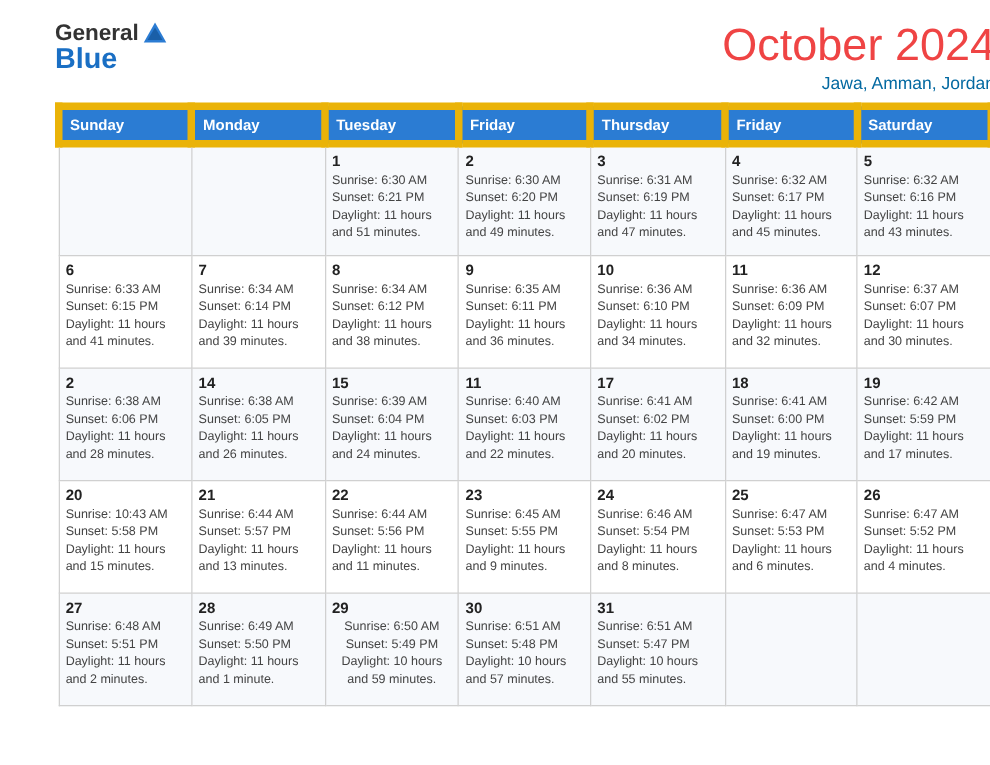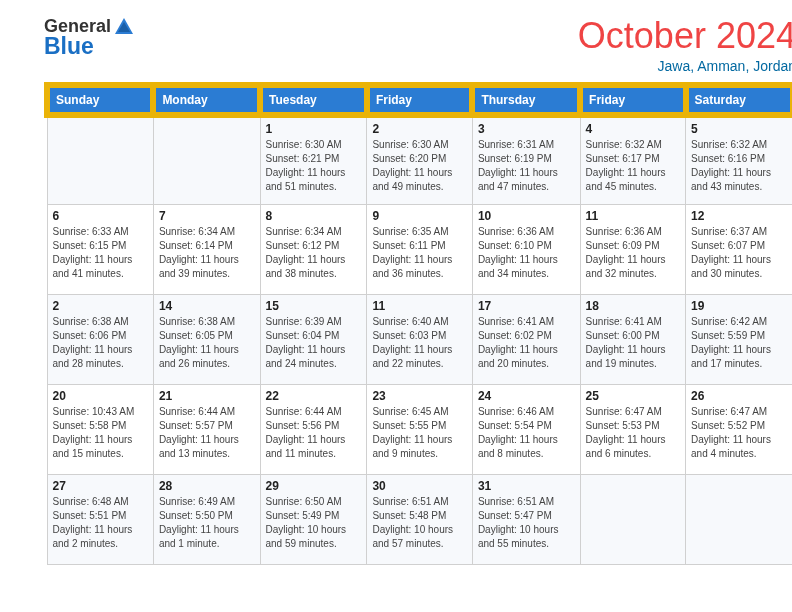--- a/index.html
+++ b/index.html
@@ -312,21 +312,21 @@
 Daylight: 11 hours and 2 minutes.</div>
           </td>
           <td>
             <span class="day-number">28</span>
             <div class="day-info" style="white-space: pre-line;">Sunrise: 6:49 AM
 Sunset: 5:50 PM
 Daylight: 11 hours and 1 minute.</div>
           </td>
           <td>
             <span class="day-number">29</span>
-            <div class="day-info" style="white-space: pre-line;">Sunrise: 6:50 AM
+            <div class="day-info" style="white-space: pre-line; text-align: center;">Sunrise: 6:50 AM
 Sunset: 5:49 PM
 Daylight: 10 hours and 59 minutes.</div>
           </td>
           <td>
             <span class="day-number">30</span>
             <div class="day-info" style="white-space: pre-line;">Sunrise: 6:51 AM
 Sunset: 5:48 PM
 Daylight: 10 hours and 57 minutes.</div>
           </td>
           <td>

